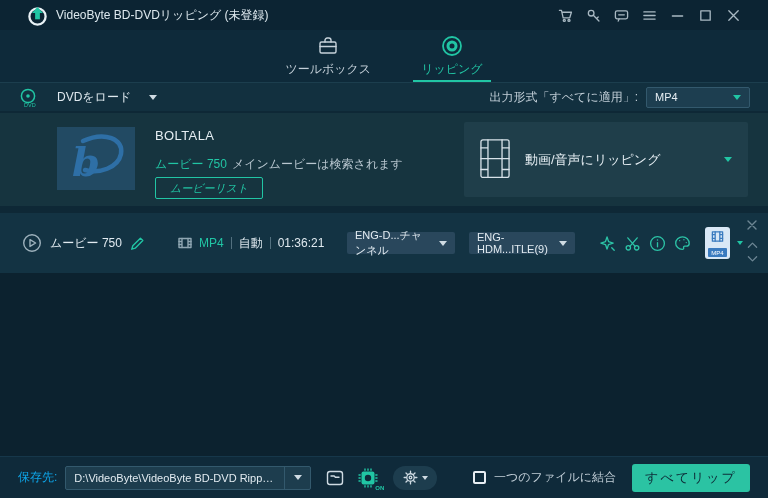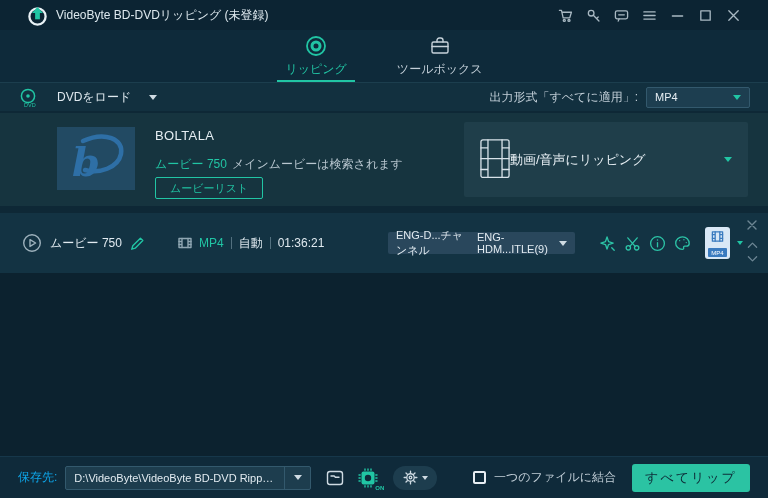--- a/index.html
+++ b/index.html
@@ -46,43 +46,43 @@
 
   
   .discband { position:absolute; top:113px; left:0; right:0; height:93px; background:#16343f; }
   .thumb { position:absolute; left:57px; top:14px; width:78px; height:63px; background:#224a63;
            display:flex; align-items:center; justify-content:center; }
   .disc-title { position:absolute; left:155px; top:15px; font-size:13px; color:#e4edf2; letter-spacing:.4px; }
   .disc-line { position:absolute; left:155px; top:43px; font-size:12px; color:#b9c7d0; }
   .disc-line .hl { color:#21c5a4; margin-right:5px; }
   .movielist-btn { position:absolute; left:155px; top:64px; height:22px; padding:0 14px;
                    border:1px solid #21c5a4; border-radius:2px; background:transparent;
-                   color:#21c5a4; font-size:11px; display:flex; align-items:center; }
+                   color:#21c5a4; font-size:11px; display:flex; align-items:center;font-style:italic; }
   .ripmode { position:absolute; left:464px; top:9px; width:284px; height:75px; background:#1f3e4a;
-             border-radius:2px; display:flex; align-items:center; padding:0 16px; }
+             border-radius:2px; display:flex; align-items:center; padding:0 16px; gap:15px; }
   .filmstrip { width:30px; height:41px; color:#d8e2e9; }
   .ripmode-title { font-size:13px; color:#e7eff4; }
   .ripmode-sub { font-size:10px; color:#8aa1ad; margin-top:6px; }
   .ripmode .caret { margin-left:auto; }
 
   
   .movierow { position:absolute; top:213px; left:0; right:0; height:60px; background:#133343; }
   .mr-left { position:absolute; left:22px; top:0; height:100%; display:flex; align-items:center; gap:8px; }
   .play-ico { width:20px; height:20px; color:#9db1bc; }
   .mr-name { font-size:12px; color:#e2ebf1; }
   .pencil-ico { width:15px; height:15px; color:#21c5a4; }
   .mr-info { position:absolute; left:178px; top:0; height:100%; display:flex; align-items:center; gap:7px;
              font-size:12px; color:#dfe9ef; }
   .filmsmall { width:14px; height:14px; color:#8fa6b2; }
   .mr-format { color:#21c5a4; }
   .sep { width:1px; height:12px; background:#52707f; }
   .dd { position:absolute; top:19px; height:22px; background:#29475c; border-radius:2px;
         display:flex; align-items:center; padding:0 8px; gap:6px; font-size:11px; color:#e2ebf1; }
   .dd .caret { margin-left:auto; }
-  .dd1 { left:347px; width:108px;margin-left:41px; }
+  .dd1 { left:347px; width:108px; }
   .dd2 { left:469px; width:106px; }
   .mr-tools { position:absolute; left:599px; top:0; height:100%; display:flex; align-items:center; gap:8px;
               color:#2cc3a6; }
   .mr-tools svg { width:17px; height:17px; }
   .badge { position:absolute; left:705px; top:14px; width:25px; height:32px; background:#d9e8f6;
            border-radius:3px; display:flex; flex-direction:column; align-items:center;
            justify-content:space-between; padding:3px 2px 2px; }
   .badge svg { width:13px; height:13px; color:#3a7bbf; }
   .badge-label { background:#3a7bbf; color:#ffffff; font-size:6px; line-height:1; padding:1.5px 3px; border-radius:1px; }
   .badge-caret { position:absolute; left:737px; top:28px; }
@@ -169,37 +169,37 @@
         </span>
       <span>
           <svg viewBox="0 0 16 16" class="stroke">
             <path d="M3 3l10 10M13 3L3 13"></path>
           </svg>
         </span>
     </div>
   </div>
 
   <div class="tabbar">
+    <div class="tab">
+      <span class="tab-icon">
+        <svg viewBox="0 0 22 22" class="stroke">
+            <rect x="3" y="7" width="16" height="11" rx="1.5"></rect>
+            <path d="M8 7V5.2A2.2 2.2 0 0 1 10.2 3h1.6A2.2 2.2 0 0 1 14 5.2V7M3 11.5h16"></path>
+          </svg>
+      </span>
+      <span class="tab-label">ツールボックス</span>
+    </div>
     <div class="tab active">
       <span class="tab-icon">
         <svg viewBox="0 0 22 22">
             <circle cx="11" cy="11" r="9" fill="none" stroke="currentColor" stroke-width="1.8"></circle>
             <circle cx="11" cy="11" r="4" fill="none" stroke="currentColor" stroke-width="3"></circle>
           </svg>
       </span>
       <span class="tab-label">リッピング</span>
-    </div>
-    <div class="tab">
-      <span class="tab-icon">
-        <svg viewBox="0 0 22 22" class="stroke">
-            <rect x="3" y="7" width="16" height="11" rx="1.5"></rect>
-            <path d="M8 7V5.2A2.2 2.2 0 0 1 10.2 3h1.6A2.2 2.2 0 0 1 14 5.2V7M3 11.5h16"></path>
-          </svg>
-      </span>
-      <span class="tab-label">ツールボックス</span>
     </div>
   </div>
 
   <div class="loadrow">
     <div class="loadbtn">
       <span class="disc-ico">
         <svg viewBox="0 0 21 21">
             <circle cx="10" cy="9" r="6.6" fill="none" stroke="currentColor" stroke-width="1.5"></circle>
             <circle cx="10" cy="9" r="1.8" fill="currentColor"></circle>
             <text x="6" y="20" font-size="5.5" fill="currentColor">DVD</text>

